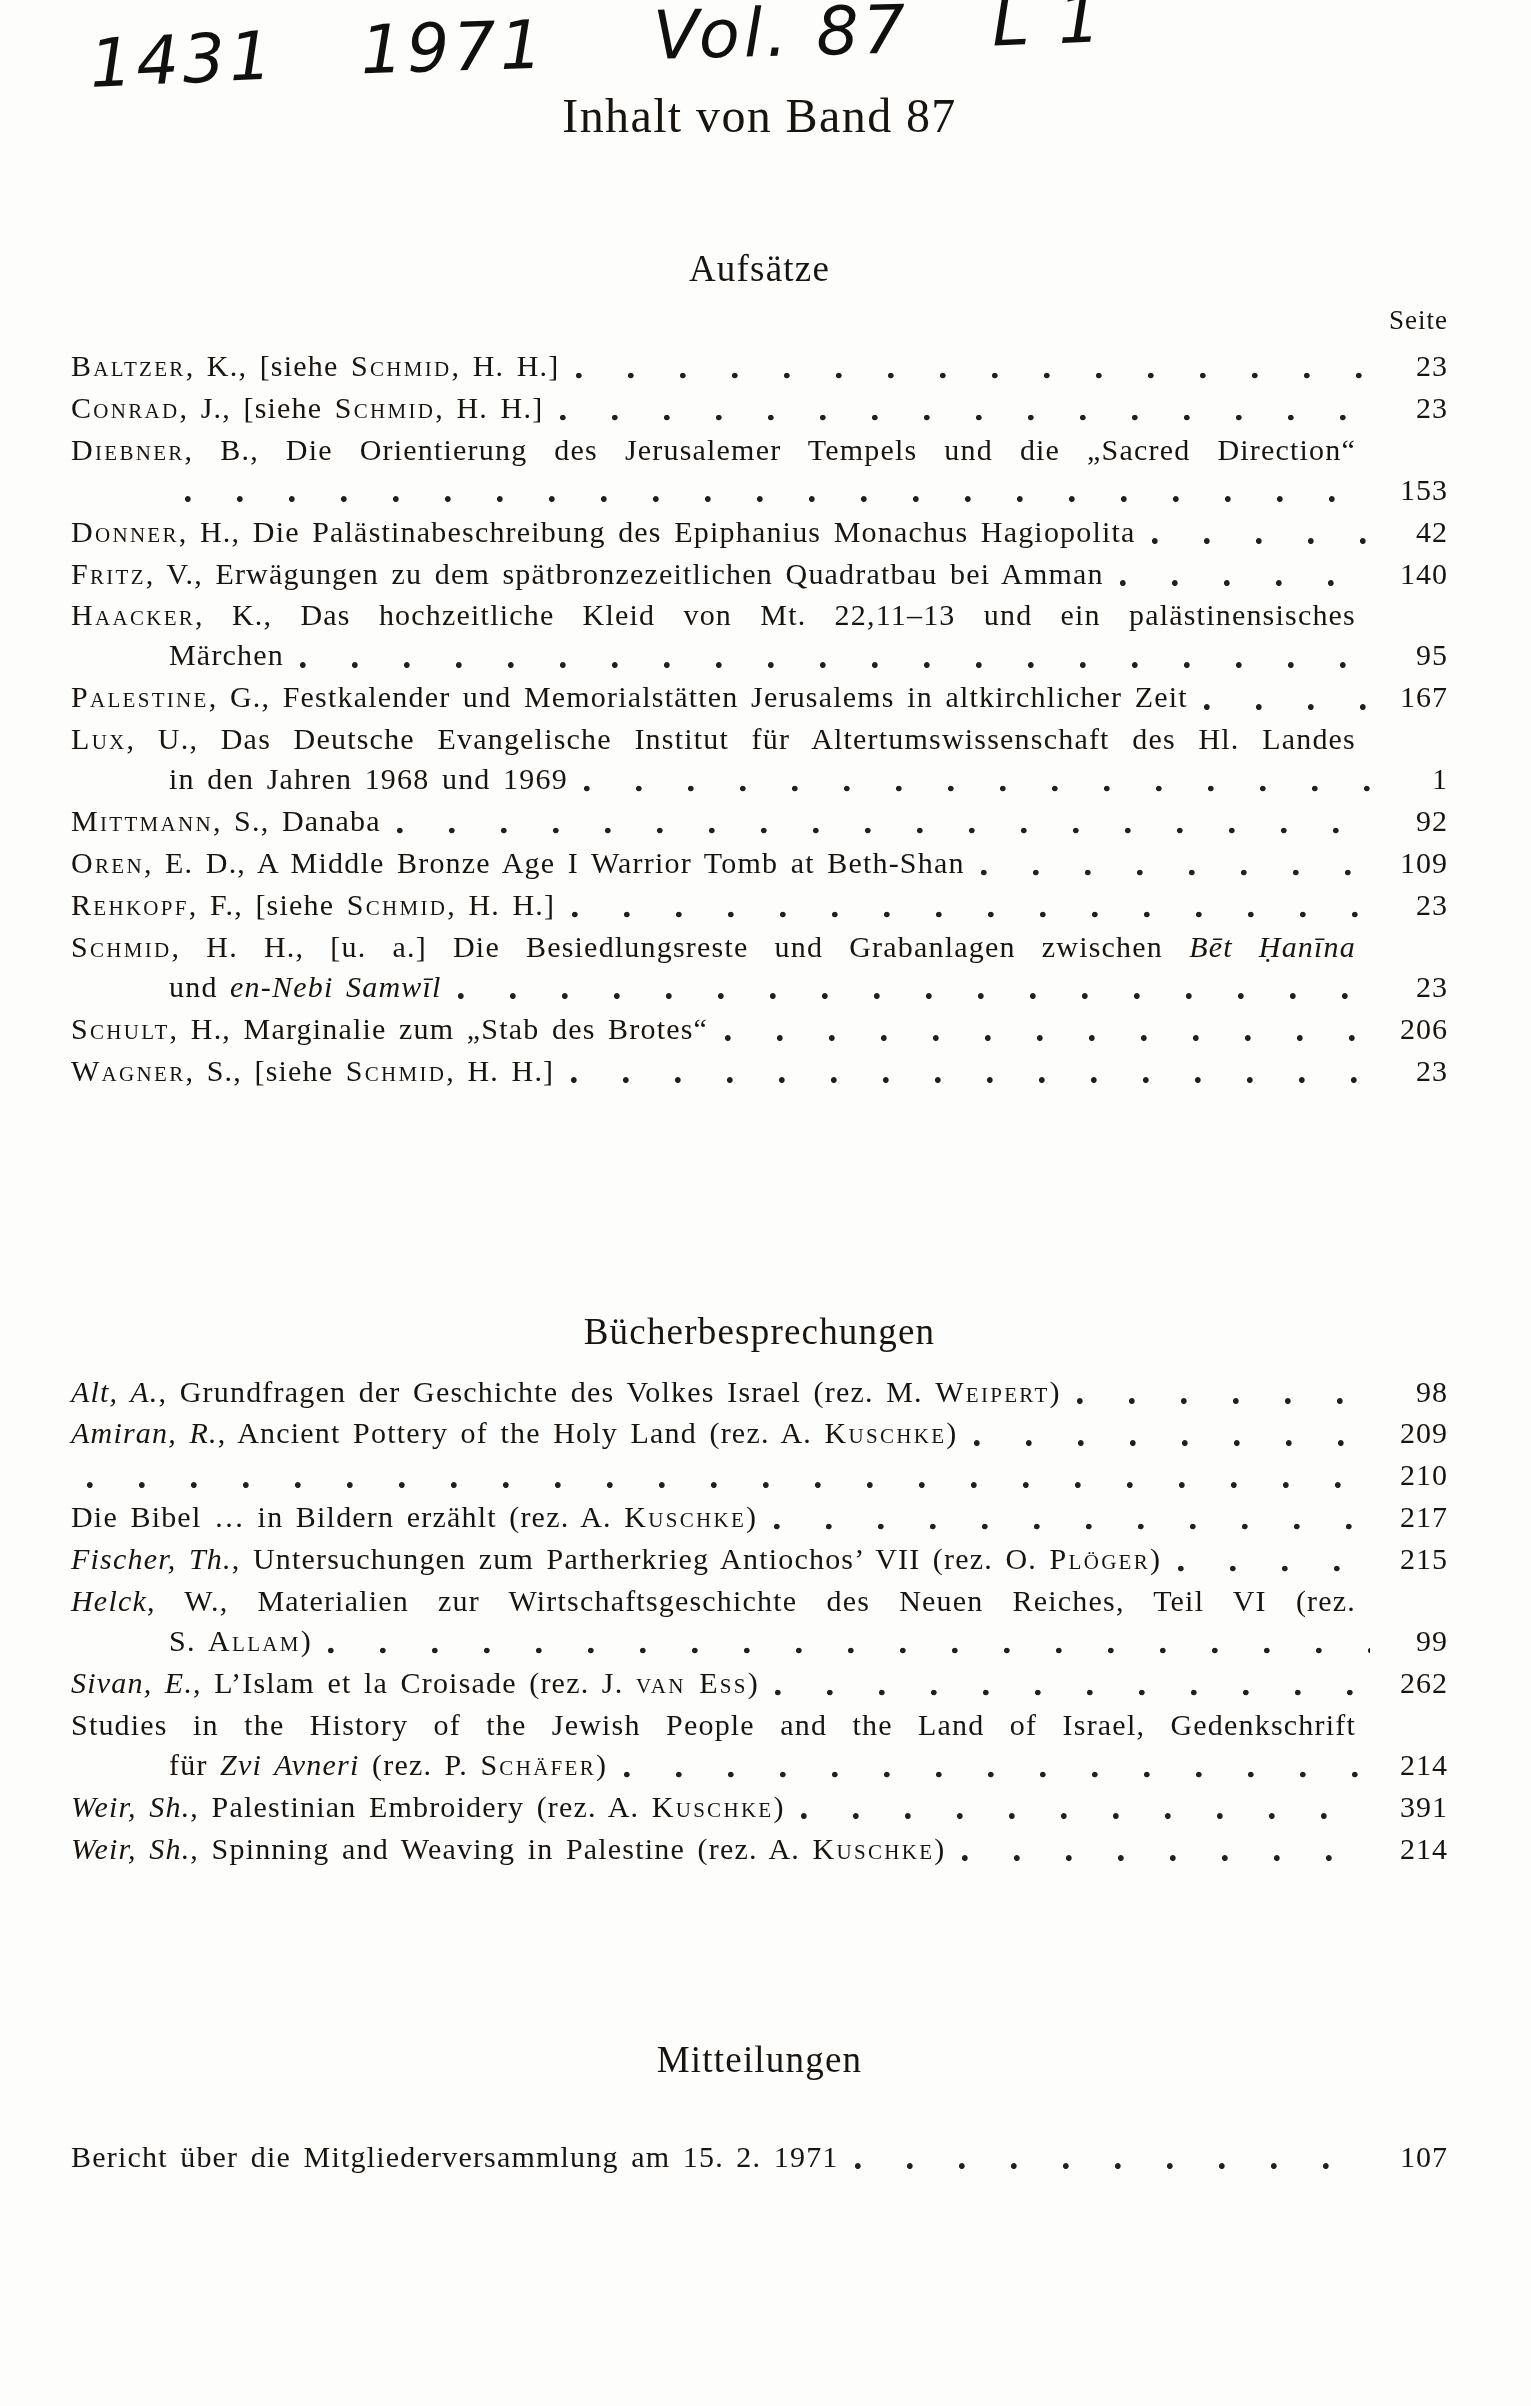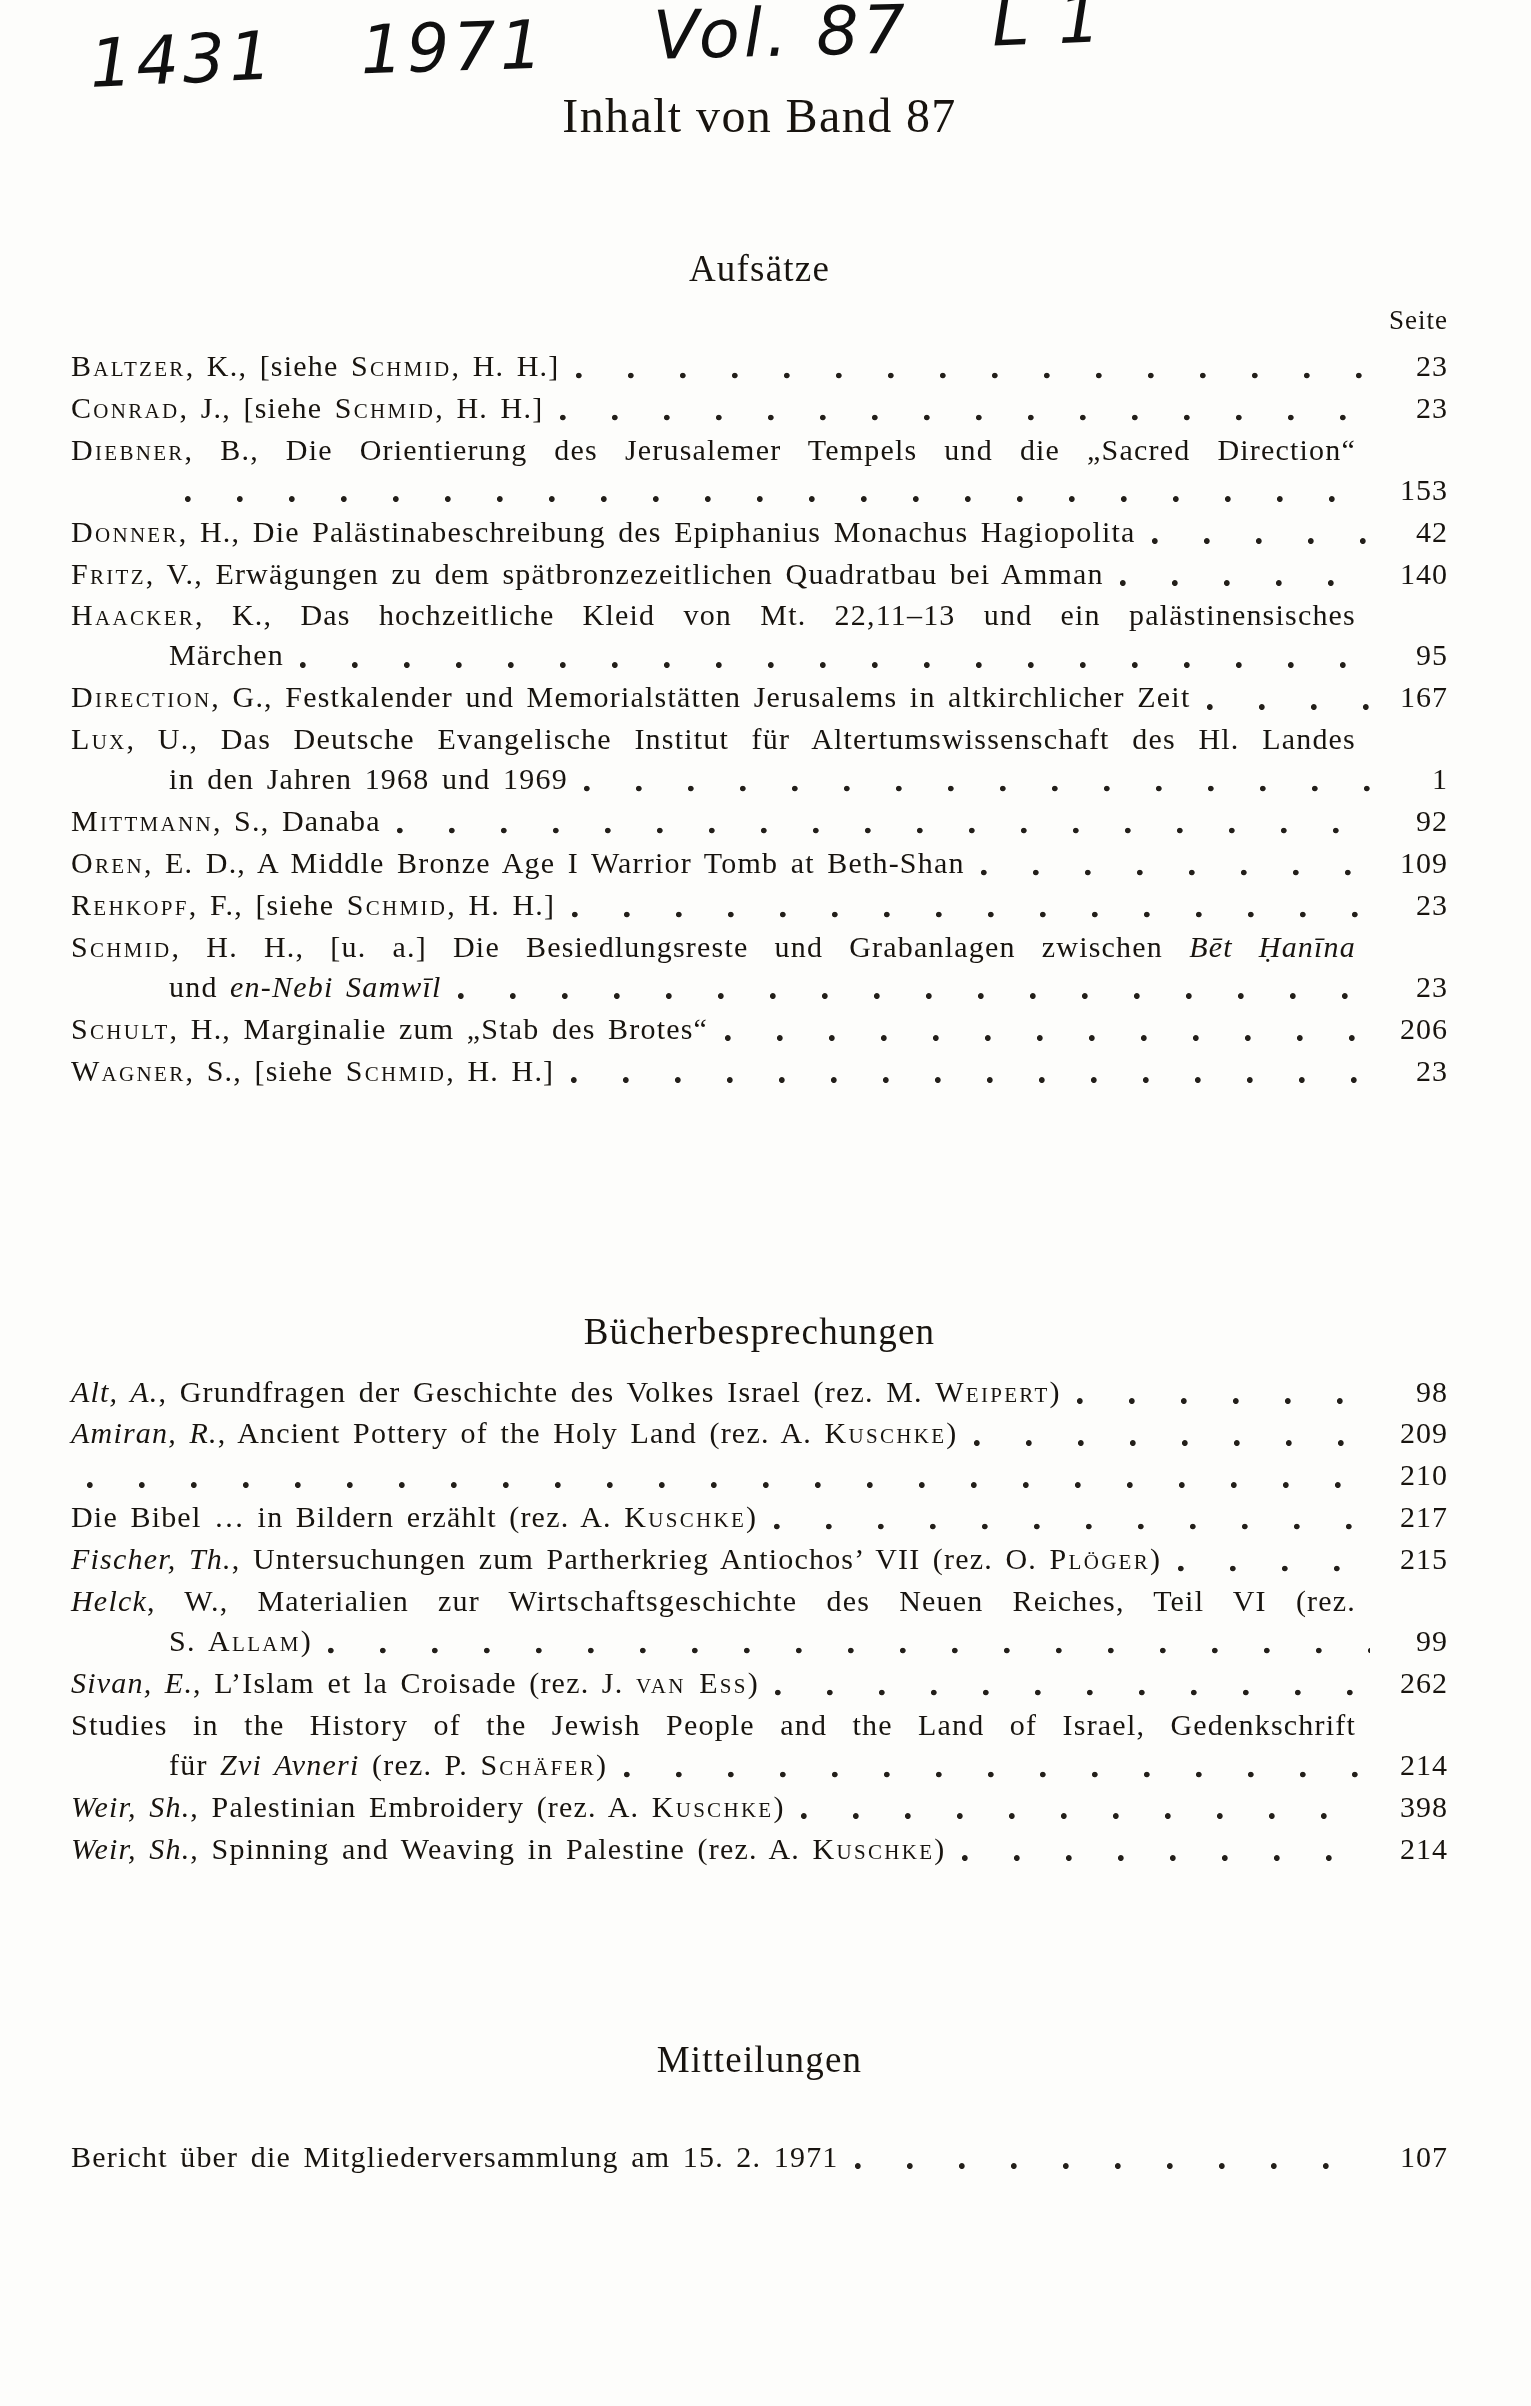--- a/index.html
+++ b/index.html
@@ -129,21 +129,21 @@
         <div class="entry">
           <div class="line full"><span class="segs"><span class="sc">Haacker</span><span class="">, K., Das hochzeitliche Kleid von Mt. 22,11–13 und ein palästinensisches</span></span></div>
           <div class="line end cont">
             <span class="segs"><span class="">Märchen</span></span>
             <span class="leader"></span>
             <span class="pagenum">95</span>
           </div>
         </div>
         <div class="entry">
           <div class="line end">
-            <span class="segs"><span class="sc">Direction</span><span class="">, G., Festkalender und Memorialstätten Jerusalems in altkirchlicher Zeit</span></span>
+            <span class="segs"><span class="sc">Palestine</span><span class="">, G., Festkalender und Memorialstätten Jerusalems in altkirchlicher Zeit</span></span>
             <span class="leader"></span>
             <span class="pagenum">167</span>
           </div>
         </div>
         <div class="entry">
           <div class="line full"><span class="segs"><span class="sc">Lux</span><span class="">, U., Das Deutsche Evangelische Institut für Altertumswissenschaft des Hl. Landes</span></span></div>
           <div class="line end cont">
             <span class="segs"><span class="">in den Jahren 1968 und 1969</span></span>
             <span class="leader"></span>
             <span class="pagenum">1</span>
@@ -249,21 +249,21 @@
           <div class="line end cont">
             <span class="segs"><span class="">für </span><span class="it">Zvi Avneri</span><span class=""> (rez. P. </span><span class="sc">Schäfer</span><span class="">)</span></span>
             <span class="leader"></span>
             <span class="pagenum">214</span>
           </div>
         </div>
         <div class="entry">
           <div class="line end">
             <span class="segs"><span class="it">Weir, Sh.</span><span class="">, Palestinian Embroidery (rez. A. </span><span class="sc">Kuschke</span><span class="">)</span></span>
             <span class="leader"></span>
-            <span class="pagenum">398</span>
+            <span class="pagenum">391</span>
           </div>
         </div>
         <div class="entry">
           <div class="line end">
             <span class="segs"><span class="it">Weir, Sh.</span><span class="">, Spinning and Weaving in Palestine (rez. A. </span><span class="sc">Kuschke</span><span class="">)</span></span>
             <span class="leader"></span>
             <span class="pagenum">214</span>
           </div>
         </div>
       </div>

